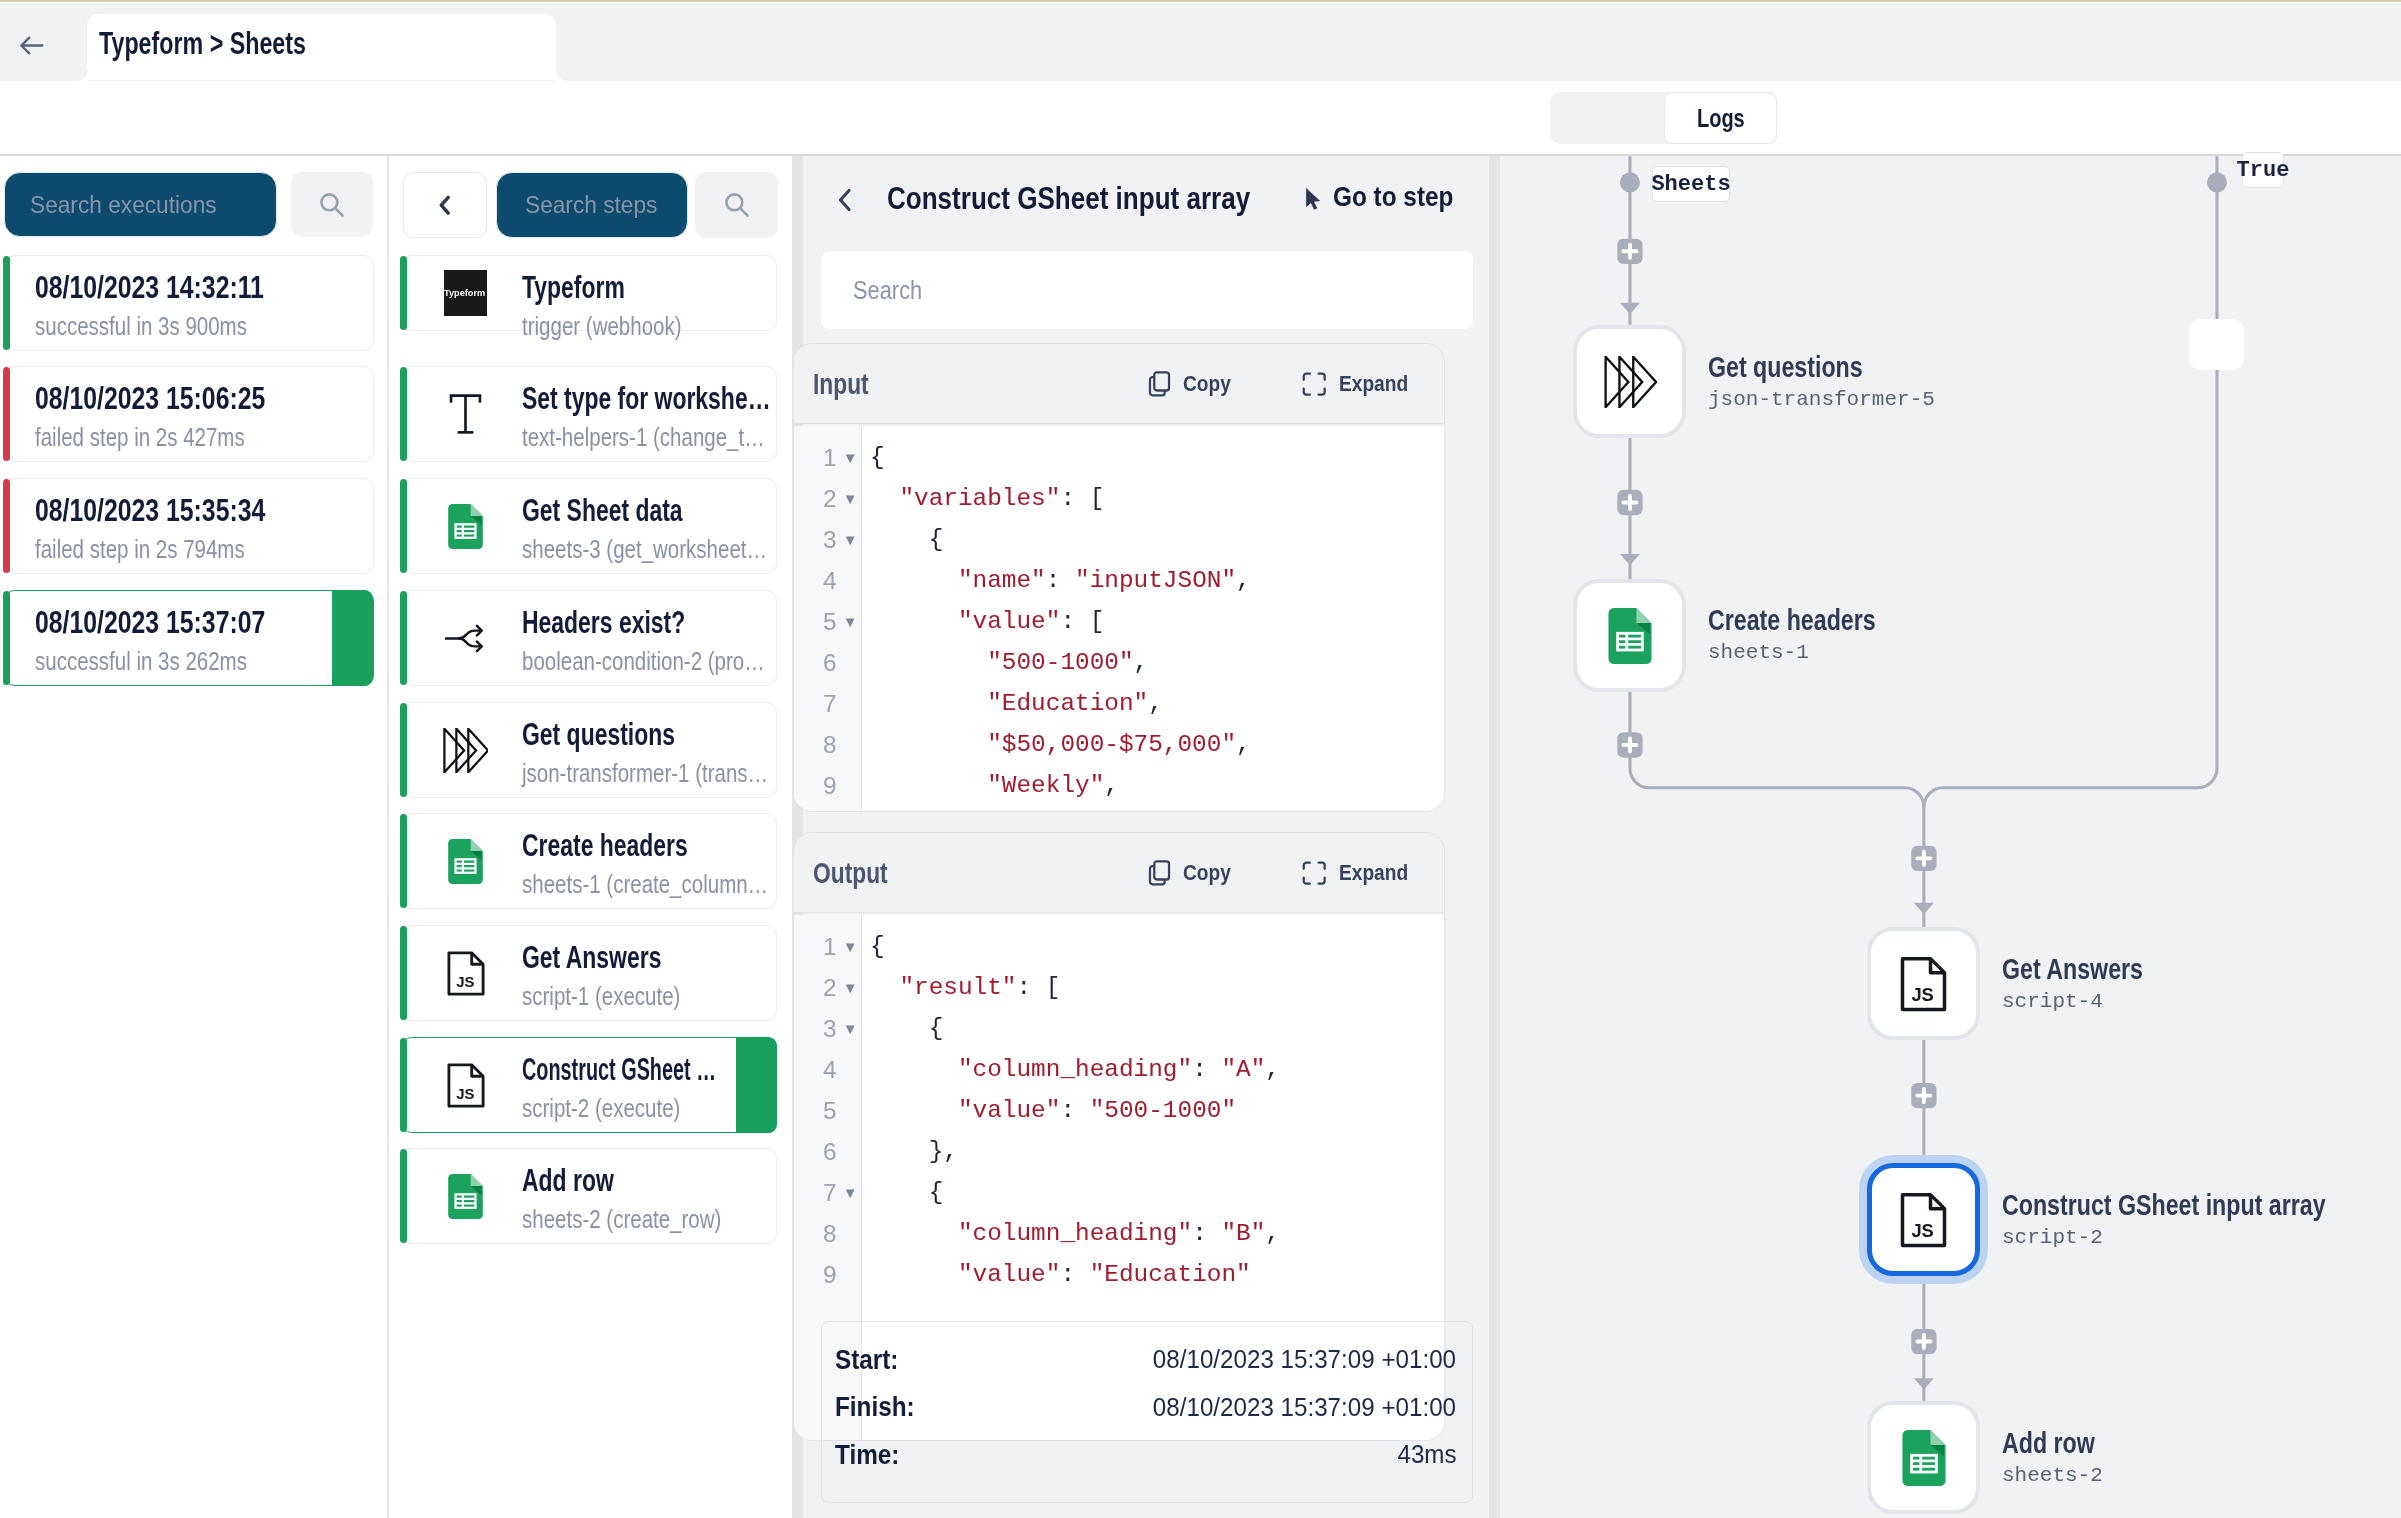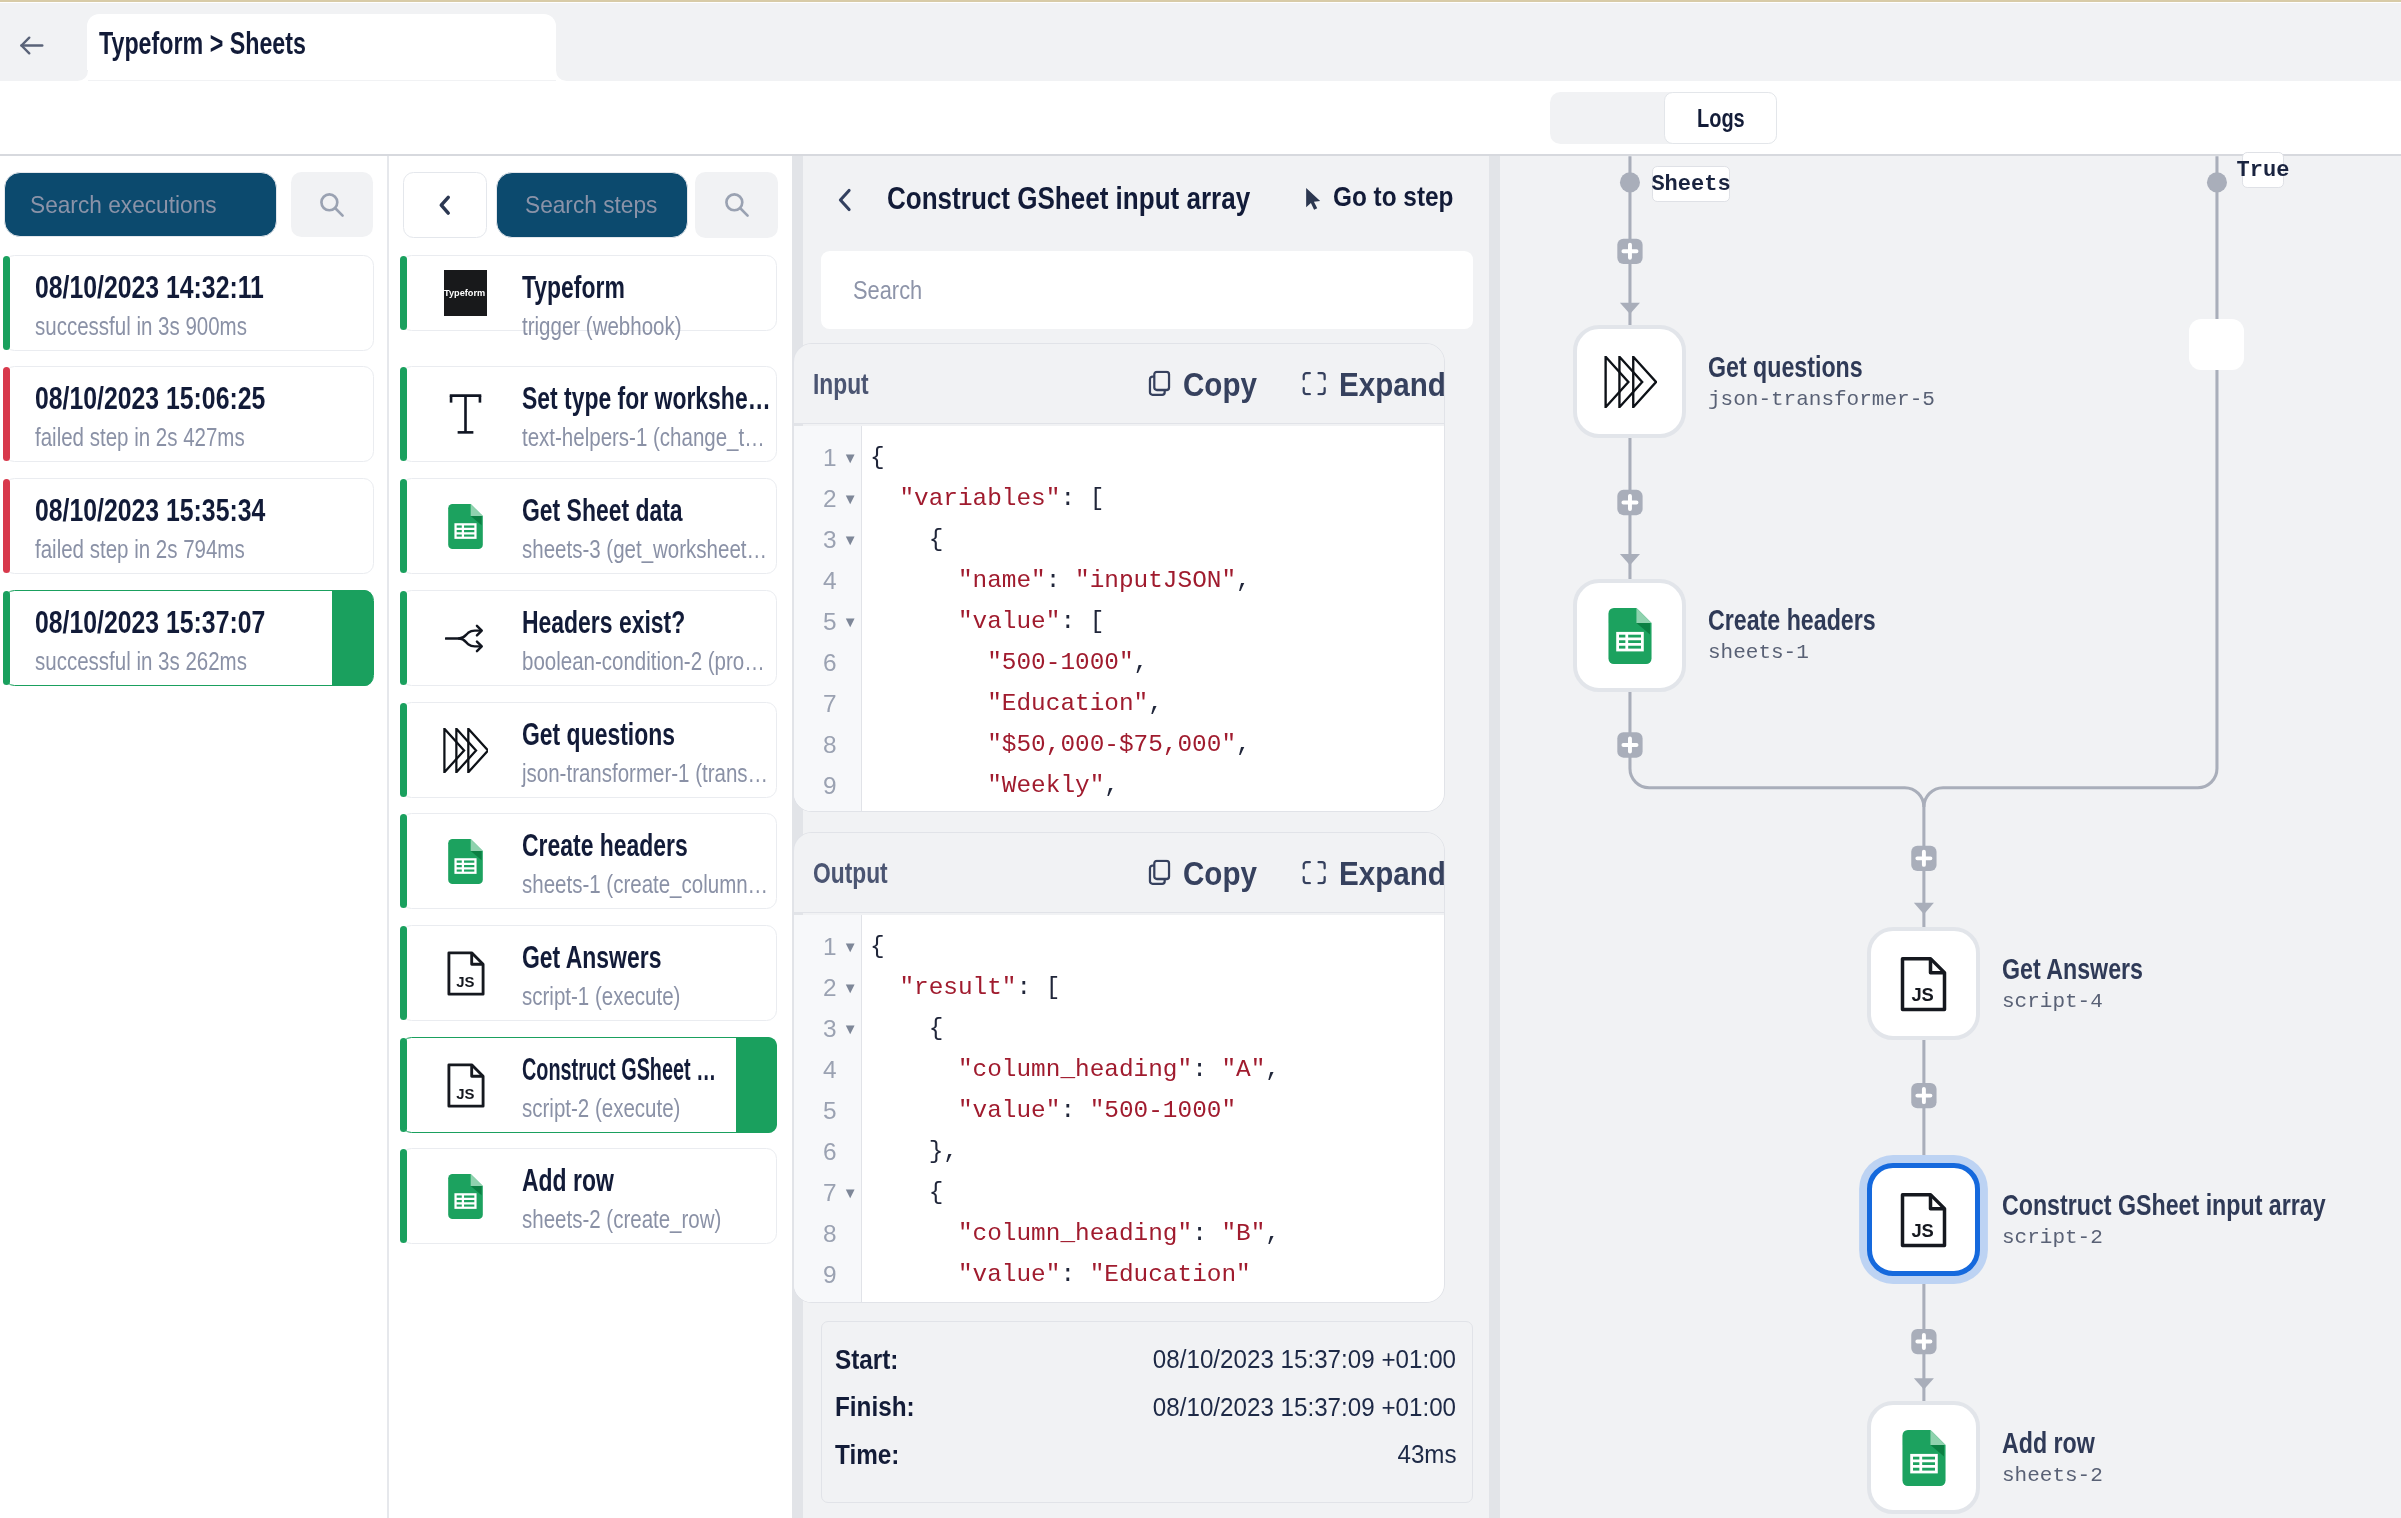--- a/index.html
+++ b/index.html
@@ -19,21 +19,21 @@
   .selbar { position:absolute; right:-0.9px; top:-0.9px; bottom:-0.9px; width:41px; background:#1aa05e; border-radius:0 8.7px 8.7px 0; }
   .icobox { position:absolute; left:38px; top:0; bottom:0; width:51px; display:flex; align-items:center; justify-content:center; }
   
   .sinput { position:absolute; background:#0c4a6e; border:1.7px solid #e4e7ec; border-radius:16px; }
   .sinput span { position:absolute; left:24.4px; top:50%; transform-origin:left center; transform:translateY(-50%) scaleX(0.93); font-size:24.4px; color:#8b93a8; white-space:nowrap; }
   .sbtn { position:absolute; background:#f1f2f4; border-radius:10.5px; display:flex; align-items:center; justify-content:center; }
   
   .section { position:absolute; left:793px; width:652px; border:1.7px solid #e1e3e8; border-radius:19px; overflow:hidden; }
   .sechead { position:absolute; left:0; right:0; top:0; height:80px; border-bottom:1.7px solid #e1e3e8; background:#f1f2f4; }
   .sechead .name { position:absolute; left:19px; top:50%; transform-origin:left center; transform:translateY(-50%) scaleX(0.76); font-size:30px; font-weight:600; color:#4b5572; }
-  .acticon { position:absolute; top:50%; transform:translateY(-50%); display:flex; align-items:center; gap:12.2px; font-size:34px; font-weight:600; color:#36415e; } .acticon span{ display:inline-block; transform-origin:left center; transform:scaleX(0.87); }
+  .acticon { position:absolute; top:50%; transform:translateY(-50%); display:flex; align-items:flex-end; gap:12.2px; font-size:22px; font-weight:600; color:#36415e; } .acticon span{ display:inline-block; transform-origin:left center; transform:scaleX(0.87); }
   .secbody { position:absolute; left:0; right:0; top:82px; bottom:0; background:#fff; }
   .gutter { position:absolute; left:0; top:0; bottom:0; width:68px; background:#f7f8fa; border-right:1.7px solid #e1e3e8; padding-top:10.5px; }
   .gutter .gr { height:41px; line-height:41px; position:relative; }
   .gutter .num { position:absolute; right:24.4px; font-size:24.4px; color:#9ba2b2; }
   .gutter .tri { position:absolute; right:3.5px; top:0.9px; font-size:15px; color:#7e8798; }
   .codearea { position:absolute; left:70px; right:0; top:0; bottom:0; padding:10.5px 0 0 6.1px; }
   .cl { height:41px; line-height:41px; font-family:"Liberation Mono", monospace; font-size:24.4px; white-space:pre; }
   .r { color:#a01b2e; }
   .d { color:#20263a; }
   
@@ -329,21 +329,21 @@
       <div class="cl">      <span class="r">"name"</span><span class="d">: </span><span class="r">"inputJSON"</span><span class="d">,</span></div>
       <div class="cl">      <span class="r">"value"</span><span class="d">: [</span></div>
       <div class="cl">        <span class="r">"500-1000"</span><span class="d">,</span></div>
       <div class="cl">        <span class="r">"Education"</span><span class="d">,</span></div>
       <div class="cl">        <span class="r">"$50,000-$75,000"</span><span class="d">,</span></div>
       <div class="cl">        <span class="r">"Weekly"</span><span class="d">,</span></div>
     </div>
   </div>
 </div>
 
-<div class="section" style="top:832px;height:471px">
+<div class="section" style="top:832px;height:609px">
   <div class="sechead">
     <div class="name">Output</div>
     <div class="acticon" style="left:354px">
         <svg width="23" height="26" viewBox="0 0 26 30" fill="none" stroke="#36415e" stroke-width="2.6">
           <rect x="7" y="1.5" width="17" height="21" rx="3"></rect>
           <path d="M19 22.5 V25 a3 3 0 0 1 -3 3 H5 a3 3 0 0 1 -3 -3 V10 a3 3 0 0 1 3 -3 H7"></path>
         </svg>
         <span>Copy</span>
       </div>
     <div class="acticon" style="left:508px">

